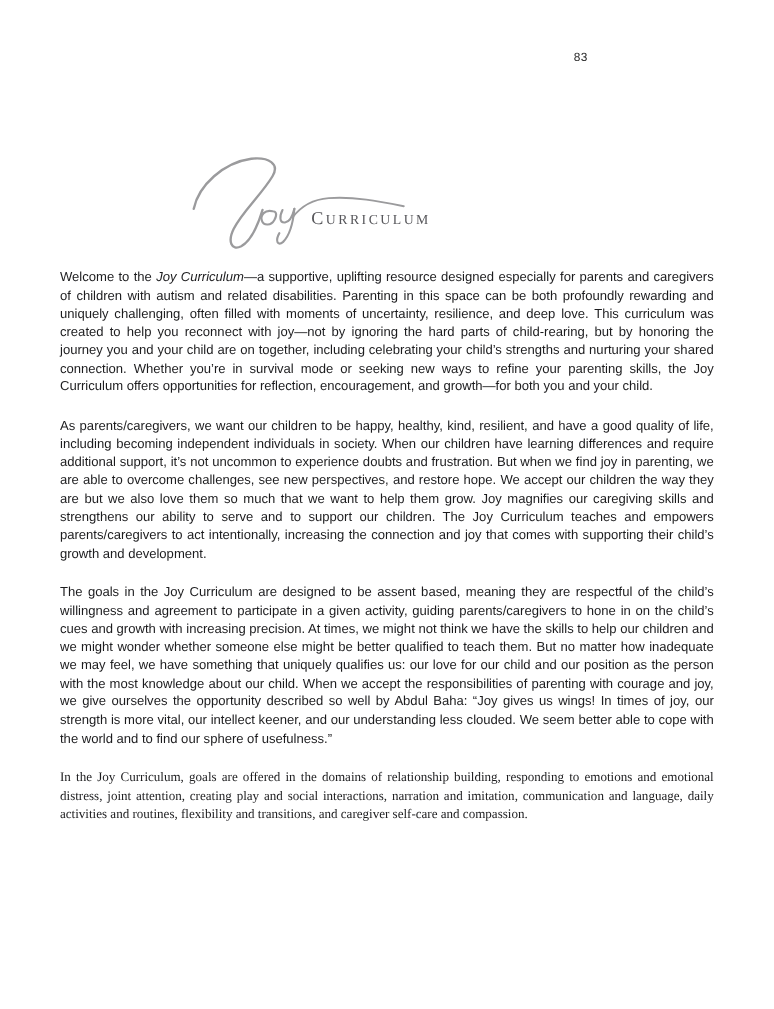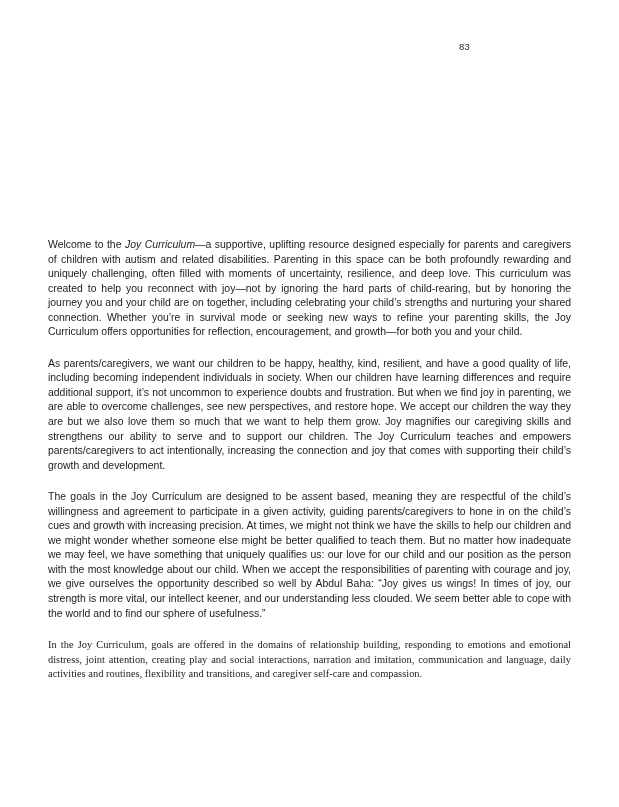--- a/index.html
+++ b/index.html
@@ -24,39 +24,60 @@
   }
   .logo-wrap {
     position: absolute;
     top: 122px; left: 0; right: 0;
     display: flex;
     justify-content: center;
   }
   .logo-svg { display: block; }
   .content {
     position: absolute;
-    top: 238px;
+    top: 216px;
     left: 48px;
     width: 523px;
     font-size: 10.45px;
     line-height: 14.55px;
     color: #1c1c1e;
     text-align: justify;
   }
   .content p { margin: 0 0 17px 0; }
   .content p:last-child { margin-bottom: 0; font-family: Liberation Serif, serif; }
   .content em { font-style: italic; }
 </style>
 </head>
 <body>
 
 <div class="page">
 
   <div class="page-number">83</div>
 
+  <div class="logo-wrap">
+    <svg class="logo-svg" width="230" height="85" viewBox="0 0 230 85" fill="none" xmlns="http://www.w3.org/2000/svg">
+
+      <g stroke="#9b9b9d" stroke-linecap="round" fill="none">
+        <path d="M 18,45 C 22,26 42,8 64,5 C 78,3.5 87,9 81,19 C 72,34 57,47 50,61
+                 C 45,71 48,79 56,75 C 65,70 70,56 73,46" stroke-width="1.9"></path>
+
+        <path d="M 81,47 C 75,45.5 71,50 72.5,54.5 C 74,59 80,58.5 82.5,54 C 85,49.5 84,47 81,47" stroke-width="1.7"></path>
+
+        <path d="M 89,46 C 86.5,51 86.5,56.5 91,56 C 95.5,55.5 97.5,49 98.5,45" stroke-width="1.7"></path>
+
+        <path d="M 98.5,45 C 97.5,56 95,66 89.5,71.5 C 85,75.5 83,70.5 86.5,64.5" stroke-width="1.7"></path>
+
+        <path d="M 97,52 C 103,44 113,37.5 126,36.5 C 146,35 166,39 186,43" stroke-width="1.5"></path>
+      </g>
+
+      <text x="112" y="57" font-family="Liberation Serif, DejaVu Serif, serif" fill="#57575b" letter-spacing="2">
+        <tspan font-size="14.5">C</tspan><tspan font-size="11">URRICULUM</tspan>
+      </text>
+    </svg>
+  </div>
 
   <div class="content">
     <p><span>Welcome to the </span><em>Joy Curriculum</em><span>—a supportive, uplifting resource designed especially for parents and caregivers of children with autism and related disabilities. Parenting in this space can be both profoundly rewarding and uniquely challenging, often filled with moments of uncertainty, resilience, and deep love. This curriculum was created to help you reconnect with joy—not by ignoring the hard parts of child-rearing, but by honoring the journey you and your child are on together, including celebrating your child’s strengths and nurturing your shared connection. Whether you’re in survival mode or seeking new ways to refine your parenting skills, the Joy Curriculum offers opportunities for reflection, encouragement, and growth—for both you and your child.</span></p>
 
     <p>As parents/caregivers, we want our children to be happy, healthy, kind, resilient, and have a good quality of life, including becoming independent individuals in society. When our children have learning differences and require additional support, it’s not uncommon to experience doubts and frustration. But when we find joy in parenting, we are able to overcome challenges, see new perspectives, and restore hope. We accept our children the way they are but we also love them so much that we want to help them grow. Joy magnifies our caregiving skills and strengthens our ability to serve and to support our children. The Joy Curriculum teaches and empowers parents/caregivers to act intentionally, increasing the connection and joy that comes with supporting their child’s growth and development.</p>
 
     <p>The goals in the Joy Curriculum are designed to be assent based, meaning they are respectful of the child’s willingness and agreement to participate in a given activity, guiding parents/caregivers to hone in on the child’s cues and growth with increasing precision. At times, we might not think we have the skills to help our children and we might wonder whether someone else might be better qualified to teach them. But no matter how inadequate we may feel, we have something that uniquely qualifies us: our love for our child and our position as the person with the most knowledge about our child. When we accept the responsibilities of parenting with courage and joy, we give ourselves the opportunity described so well by Abdul Baha: “Joy gives us wings! In times of joy, our strength is more vital, our intellect keener, and our understanding less clouded. We seem better able to cope with the world and to find our sphere of usefulness.”</p>
 
     <p>In the Joy Curriculum, goals are offered in the domains of relationship building, responding to emotions and emotional distress, joint attention, creating play and social interactions, narration and imitation, communication and language, daily activities and routines, flexibility and transitions, and caregiver self-care and compassion.</p>
   </div>

